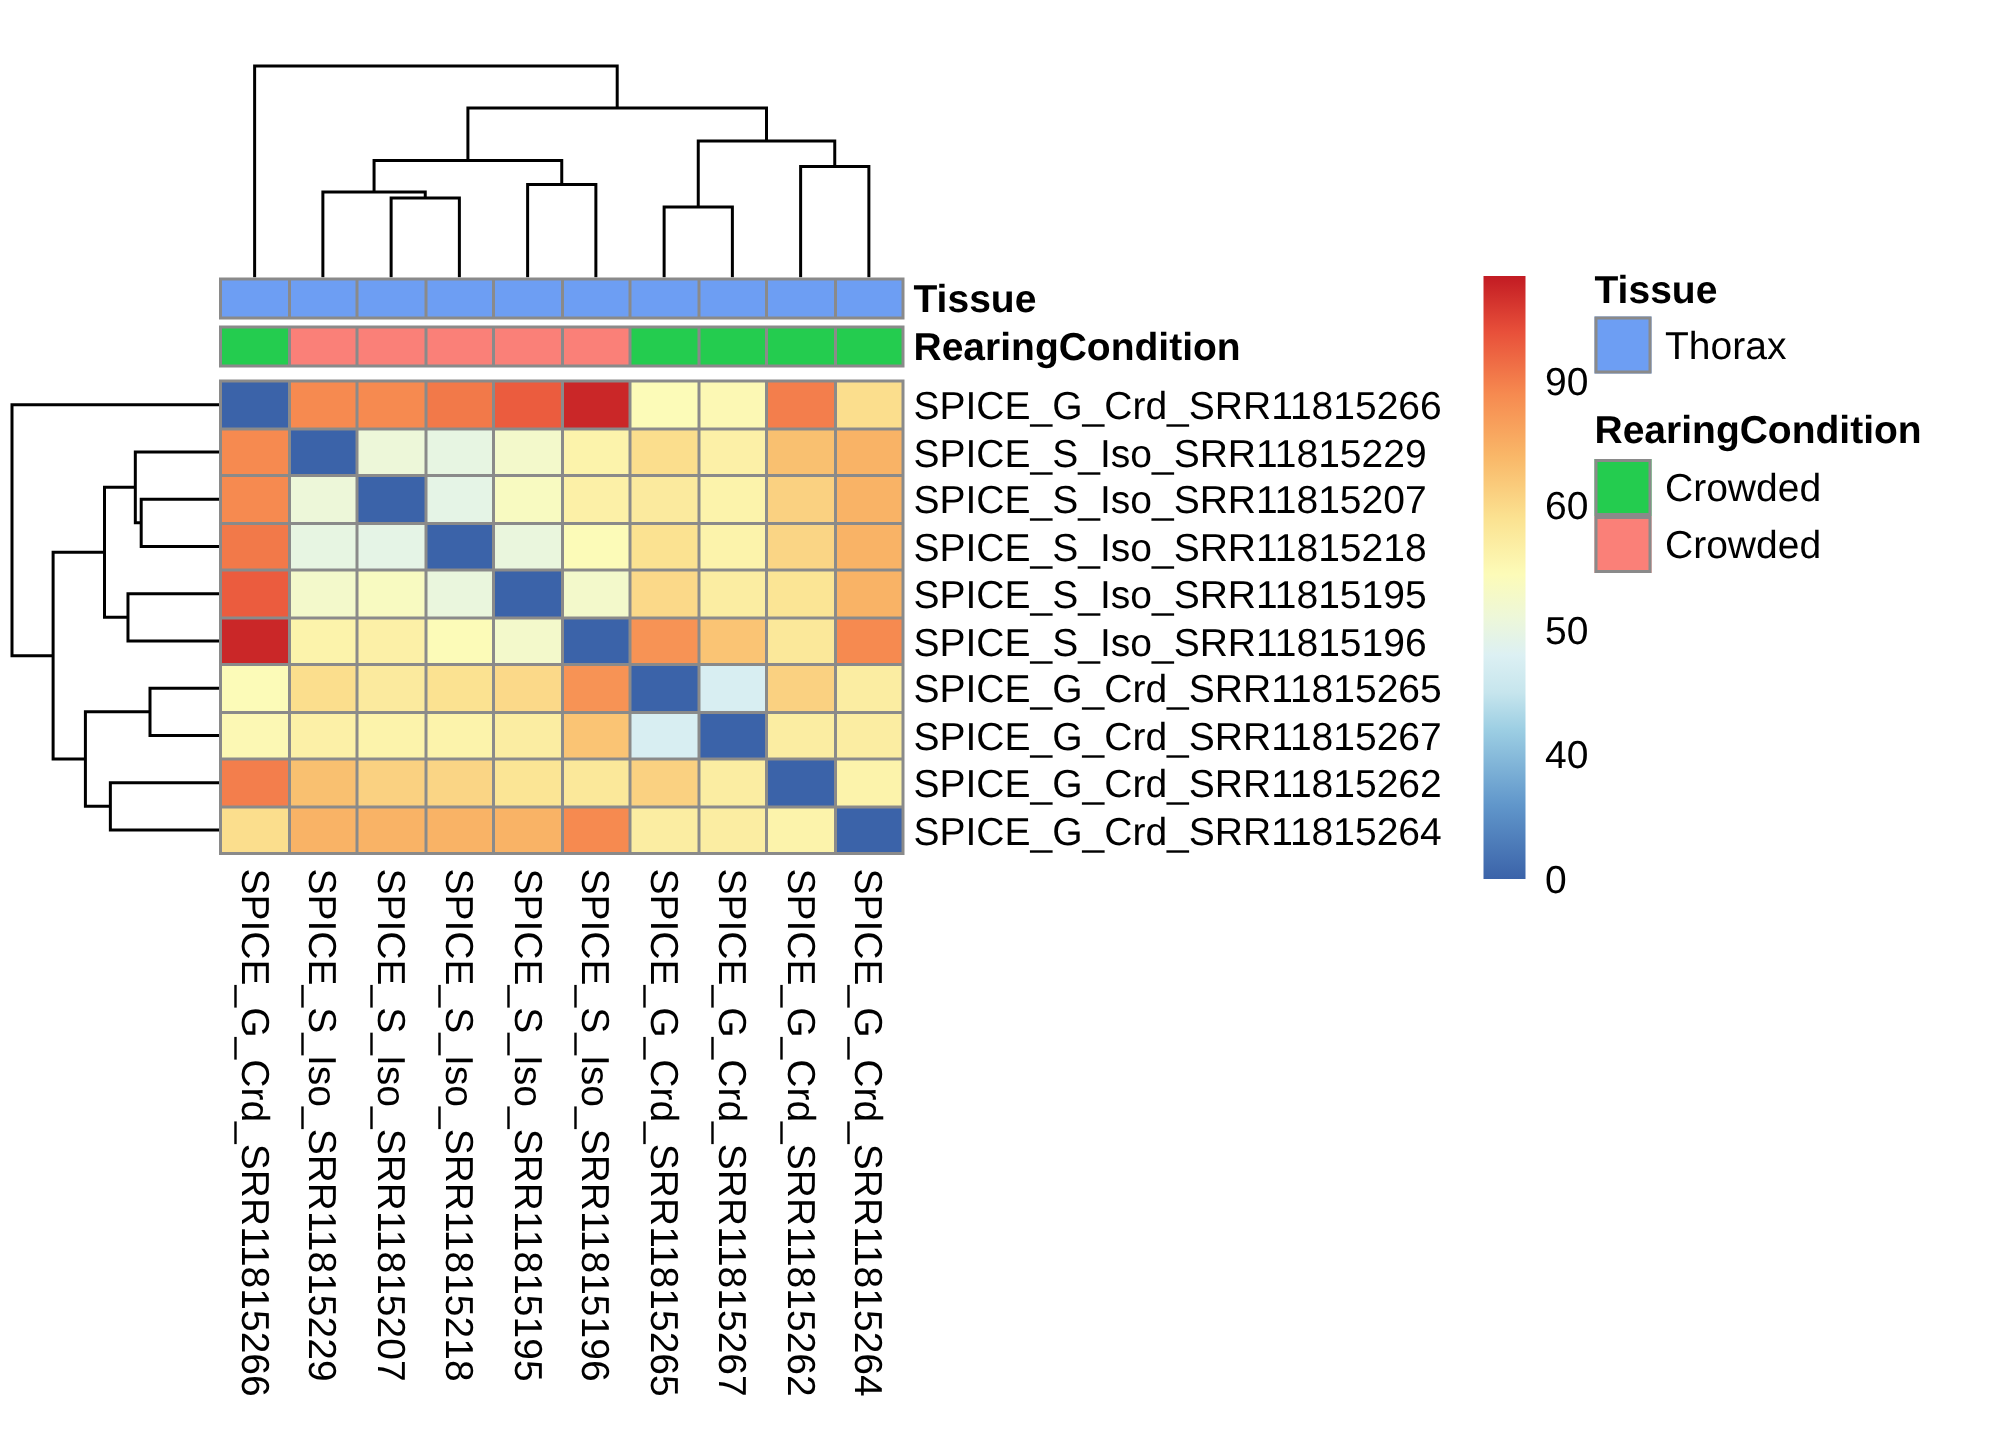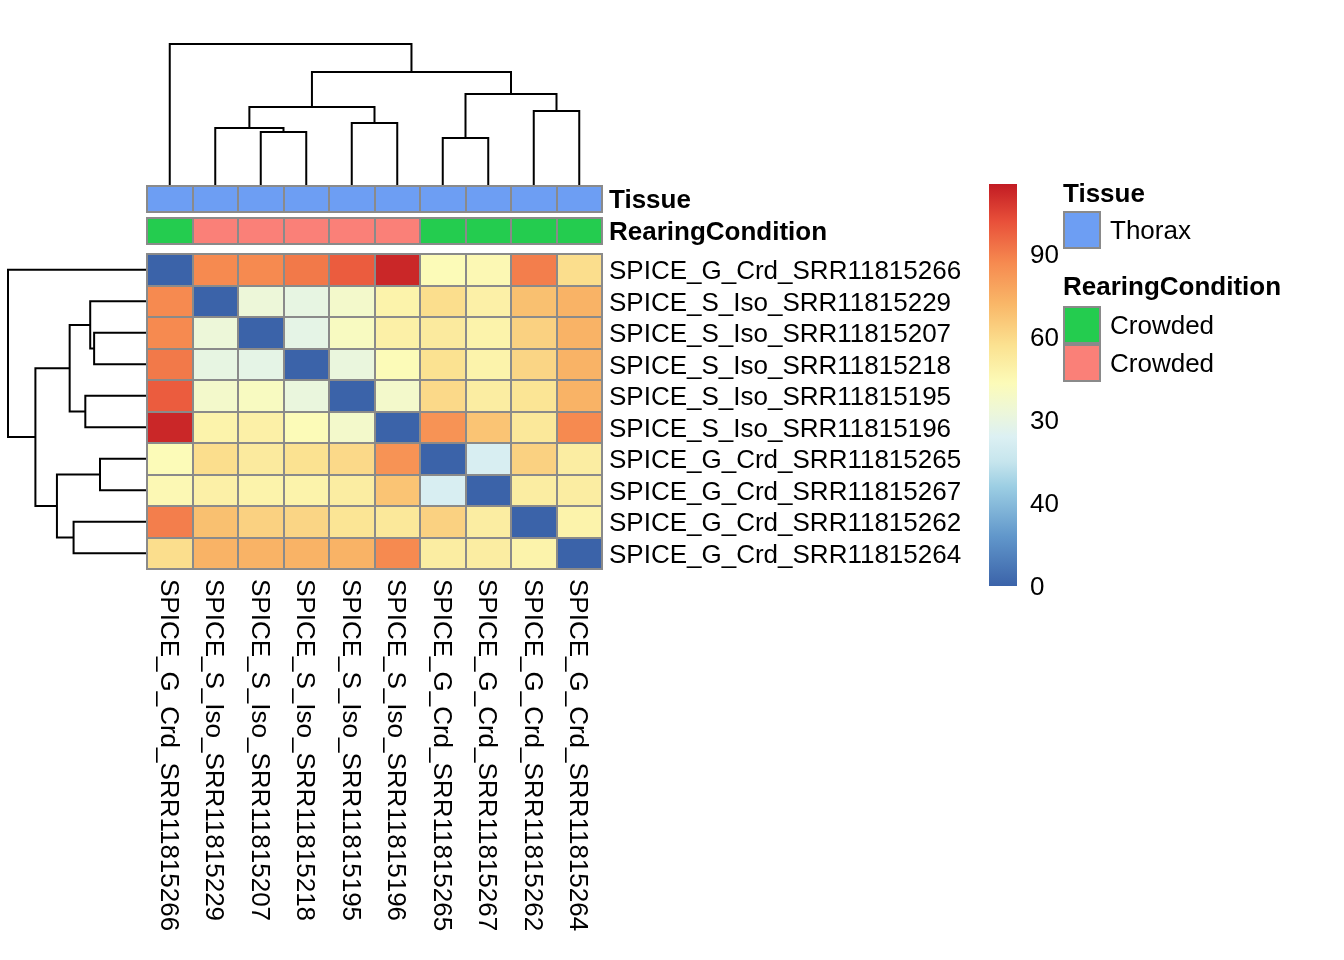--- a/index.html
+++ b/index.html
@@ -204,21 +204,21 @@
       <div class="col-label" style="left: 455.75px; top: 579px;">SPICE_G_Crd_SRR11815265</div>
       <div class="col-label" style="left: 501.25px; top: 579px;">SPICE_G_Crd_SRR11815267</div>
       <div class="col-label" style="left: 546.75px; top: 579px;">SPICE_G_Crd_SRR11815262</div>
       <div class="col-label" style="left: 592.25px; top: 579px;">SPICE_G_Crd_SRR11815264</div>
     </div>
 
   <div id="colorbar" style="background: linear-gradient(to top, rgb(59, 99, 169) 0%, rgb(97, 151, 203) 12.4%, rgb(156, 206, 227) 24.7%, rgb(198, 229, 237) 30.9%, rgb(220, 240, 243) 37.1%, rgb(237, 247, 217) 43.3%, rgb(252, 251, 184) 50.5%, rgb(251, 226, 145) 59.8%, rgb(249, 183, 104) 70.1%, rgb(246, 138, 80) 80.4%, rgb(232, 80, 58) 90.7%, rgb(194, 27, 35) 100%);"></div>
   <div id="cb-ticks">
       <div class="cb-tick" style="top: 571px;">0</div>
       <div class="cb-tick" style="top: 488.113px;">40</div>
-      <div class="cb-tick" style="top: 405.227px;">30</div>
+      <div class="cb-tick" style="top: 405.227px;">50</div>
       <div class="cb-tick" style="top: 322.34px;">60</div>
       <div class="cb-tick" style="top: 239.454px;">90</div>
     </div>
 
   <div class="legend-title" style="top:178px;">Tissue</div>
   <div class="swatch" id="sw-thorax" style="top: 211px; background: rgb(109, 158, 243);"></div>
   <div class="legend-item-label" style="top:211px;">Thorax</div>
 
   <div class="legend-title" style="top:271px;">RearingCondition</div>
   <div class="swatch" id="sw-crowded" style="top: 306px; background: rgb(36, 204, 79);"></div>

